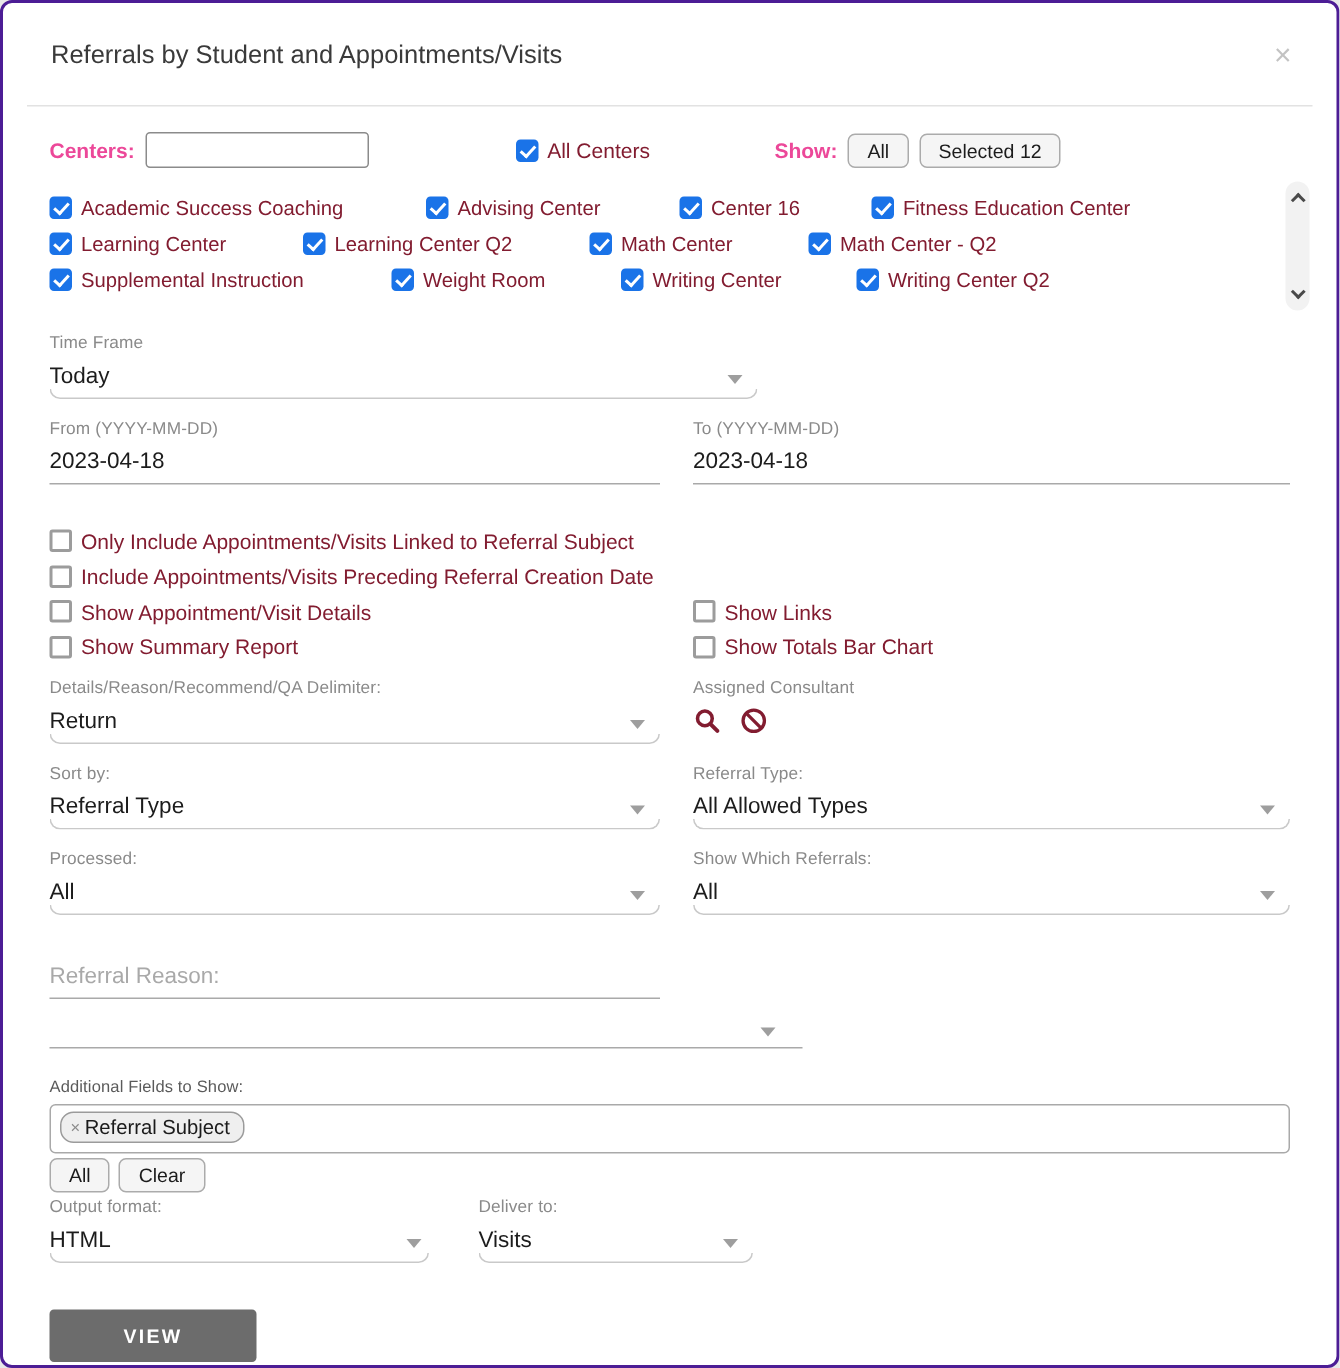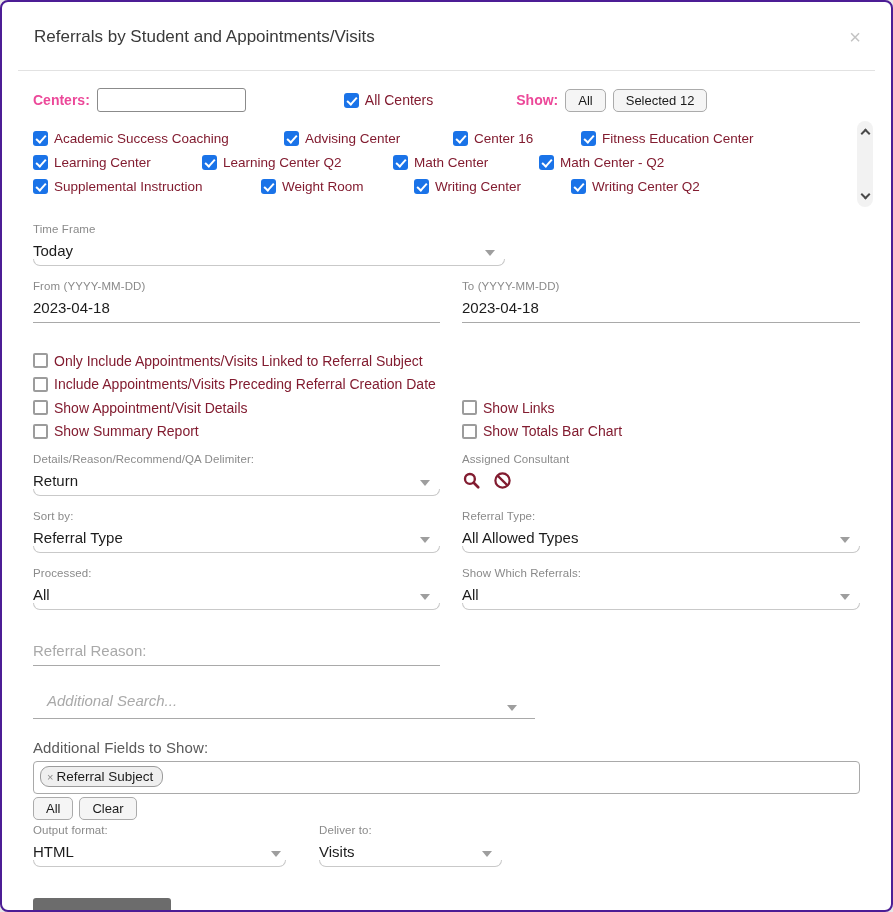--- a/index.html
+++ b/index.html
@@ -280,27 +280,26 @@
     </div>
 
     <div class="two-col" style="margin-top:32px">
       <div class="col-l">
         <div class="ph">Referral Reason:</div>
         <div class="flatln"></div>
       </div>
     </div>
 
     <div class="sel" style="width:502px; margin-top:26px">
-      <div class="ph ph-it">Additional Search...</div>
       <div class="flatln" style="margin-top:3px"></div>
       <span class="arrow" style="bottom:8px; right:18px"></span>
     </div>
 
     <div style="margin-top:20px">
-      <div class="flabel" style="color:#5a5a5a; font-size:15px">Additional Fields to Show:</div>
+      <div class="flabel" style="color:#5a5a5a; font-size:11px">Additional Fields to Show:</div>
       <div class="chipbox">
         <span class="chip">
           <span class="x">×</span>
           <span>Referral Subject</span>
         </span>
       </div>
       <div class="minibtns">
         <button class="btn-plain">All</button>
         <button class="btn-plain">Clear</button>
       </div>

